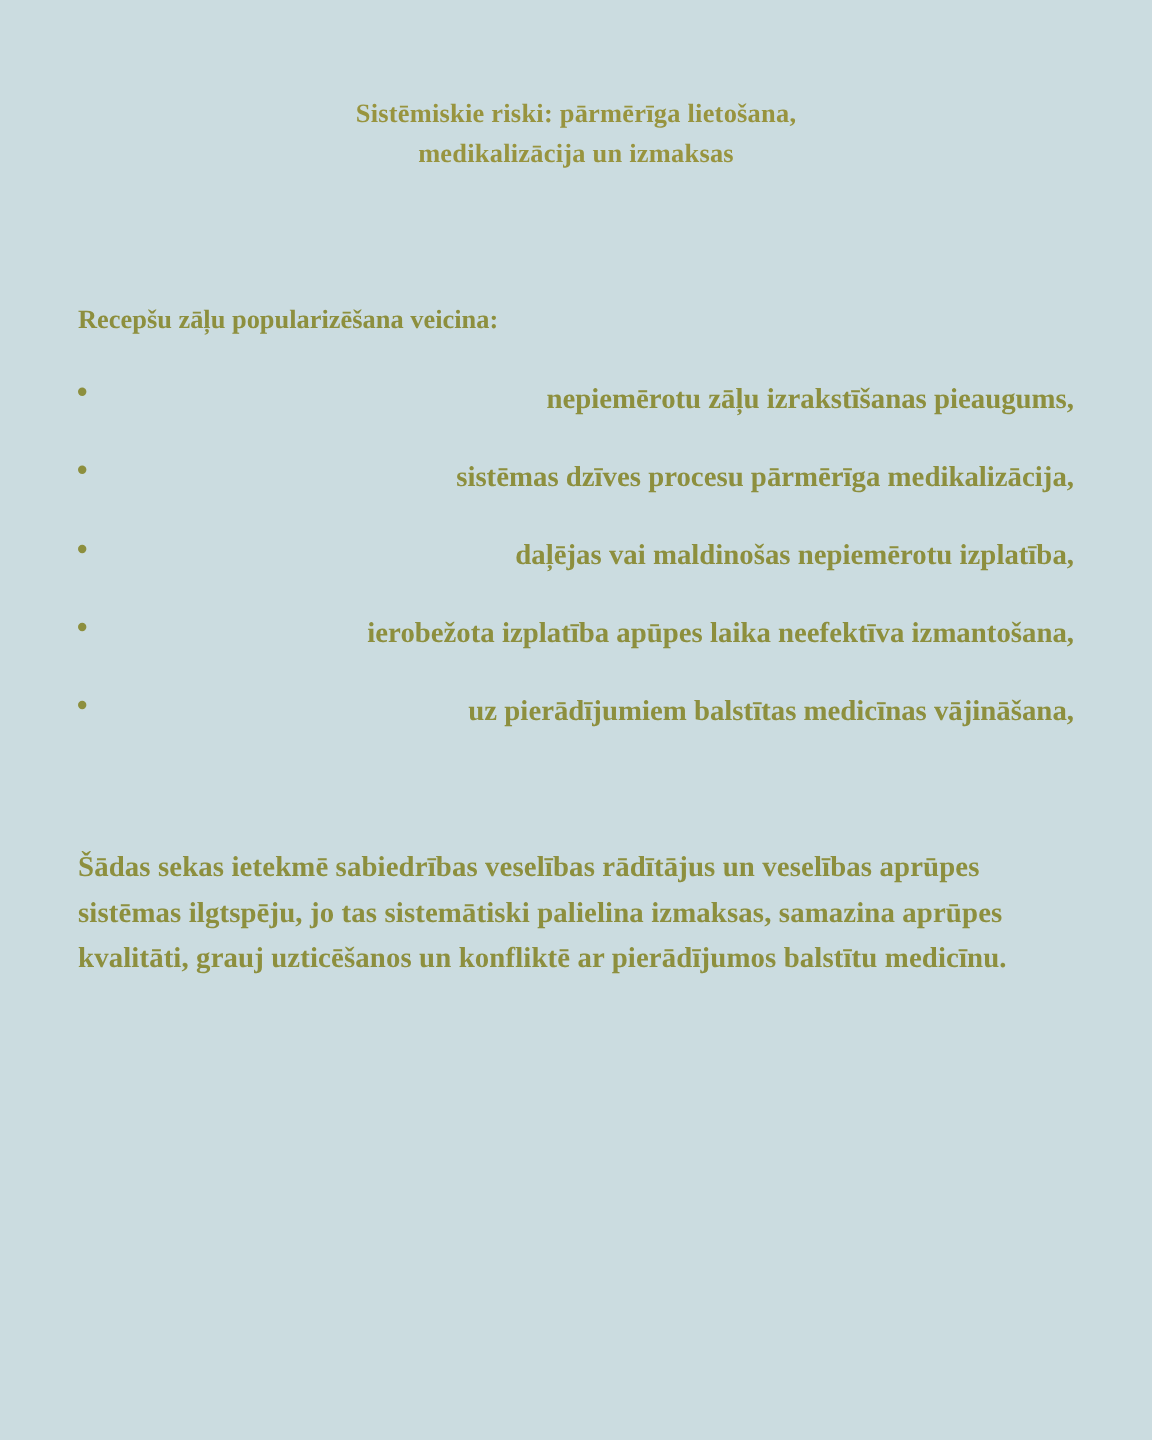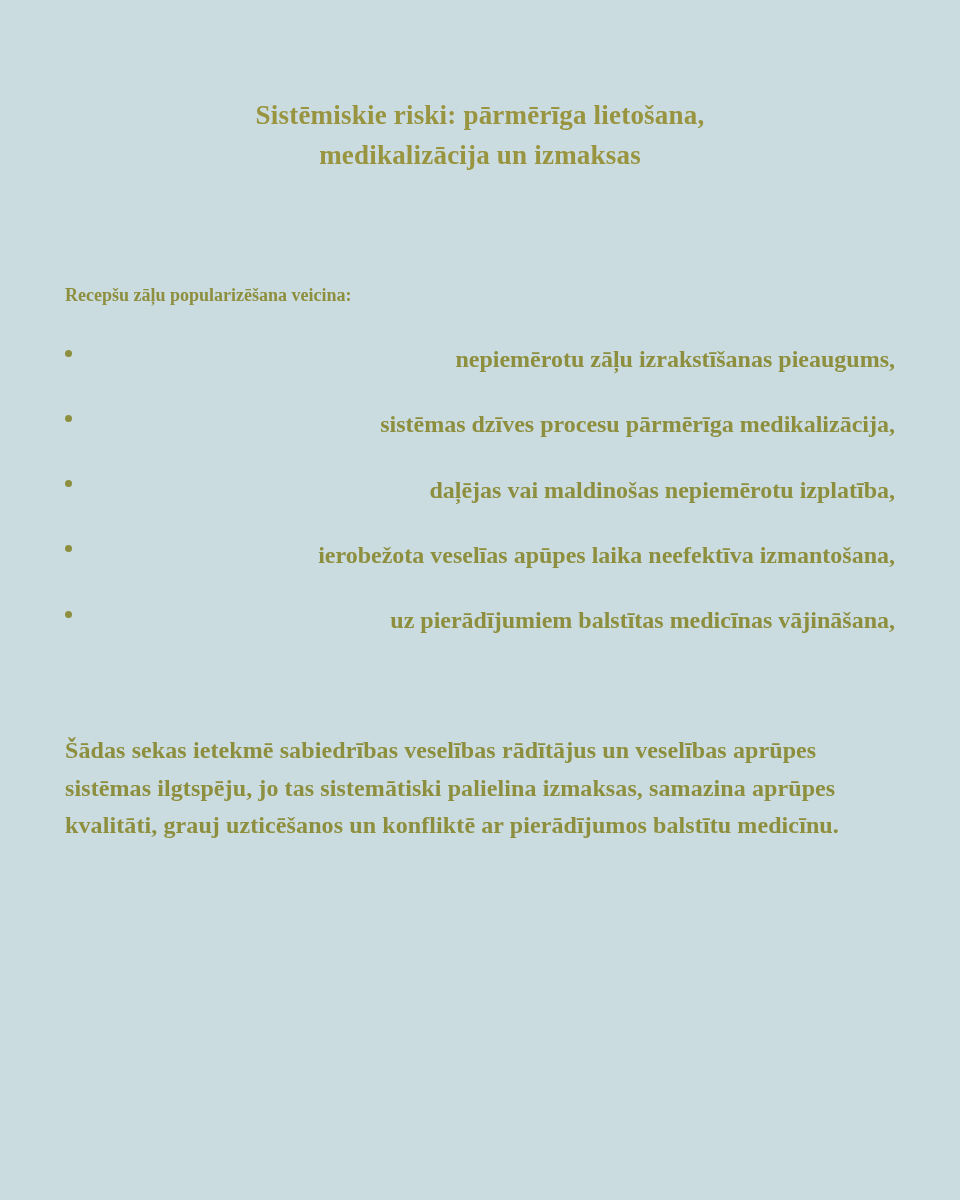--- a/index.html
+++ b/index.html
@@ -11,33 +11,33 @@
     position: relative;
     width: 960px;
     height: 1200px;
     margin: 0 auto;
     background: var(--bg, #cbdce0);
     font-family: "Liberation Serif", "DejaVu Serif", serif;
     overflow: hidden;
     box-sizing: border-box;
   }
   .title {
-    margin: 17px;
+    margin: 0;
     padding: 79px 60px 0 60px;
     text-align: center;
-    font-size: 27px;
+    font-size: 22px;
     font-weight: bold;
     line-height: 1.48;
     color: var(--title-ink, #98943f);
     white-space: pre-line;
     letter-spacing: 0.2px;
   }
   .intro {
     margin: 108px 65px 0 65px;
-    font-size: 18px;
+    font-size: 22px;
     font-weight: bold;
     color: var(--ink, #8d8f3e);
     line-height: 1.3;
   }
   .bullets {
     list-style: none;
     margin: 36px 65px 0 65px;
     padding: 0;
   }
   .bullet {
@@ -89,21 +89,21 @@
     <li class="bullet">
       <span class="dot"></span>
       <span>sistēmas dzīves procesu pārmērīga medikalizācija,</span>
     </li>
     <li class="bullet">
       <span class="dot"></span>
       <span>daļējas vai maldinošas nepiemērotu izplatība,</span>
     </li>
     <li class="bullet">
       <span class="dot"></span>
-      <span>ierobežota veselīas apūpes laika neefektīva izmantošana,</span>
+      <span>ierobežota izplatība apūpes laika neefektīva izmantošana,</span>
     </li>
     <li class="bullet">
       <span class="dot"></span>
       <span>uz pierādījumiem balstītas medicīnas vājināšana,</span>
     </li>
   </ul>
 
   <p class="closing">Šādas sekas ietekmē sabiedrības veselības rādītājus un veselības aprūpes
 sistēmas ilgtspēju, jo tas sistemātiski palielina izmaksas, samazina aprūpes
 kvalitāti, grauj uzticēšanos un konfliktē ar pierādījumos balstītu medicīnu.</p>

